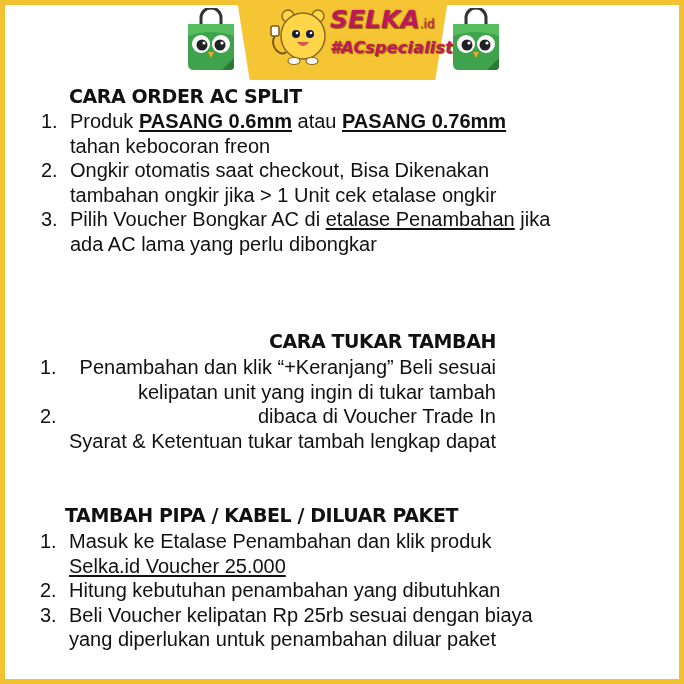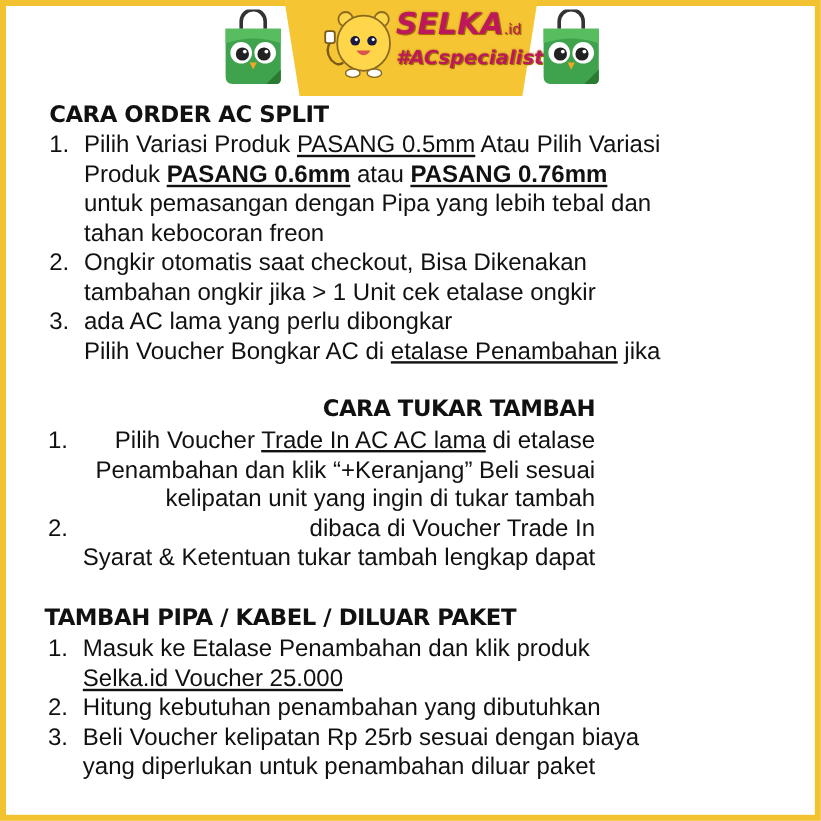--- a/index.html
+++ b/index.html
@@ -37,20 +37,21 @@
     .brand .tld { font-size: 12px; font-style: normal; font-weight: normal; }
     .brand .tag { font-size: 16px; line-height: 16px; margin-top: 2px; letter-spacing: 0.2px; }
 
     .content { position: absolute; left: 0; top: 0; width: 684px; }
     .section { position: absolute; }
     .heading {
       font-family: "DejaVu Sans", sans-serif;
       font-weight: bold; font-size: 19px;
       line-height: 24px; letter-spacing: -0.4px;
       white-space: nowrap;
+      margin-left: 28px;
     }
     .item { position: relative; }
     .num {
       position: absolute; left: 0; top: 0;
       font-size: 20px; line-height: 24.5px;
     }
     .line {
       margin-left: 29px;
       font-size: 20px; line-height: 24.5px;
       white-space: nowrap;
@@ -112,44 +113,41 @@
     <circle cx="38" cy="35" r="1.6" fill="#fff"></circle>
   <path d="M24 44 L30 44 L27 50 Z" fill="#f5a623"></path>
 </svg>
 
 <div class="content">
   <div class="section" id="sec0" style="left:41px; top:84px;">
     <div class="heading">CARA ORDER AC SPLIT</div>
     <div class="list" style="margin-top:1px;">
         <div class="item">
           <span class="num">1.</span>
-          <div class="line"><span>Pilih Variasi Produk </span><span class="u">PASANG 0.5mm</span><span> Atau Pilih Variasi</span></div>
           <div class="line"><span>Produk </span><span class="u b">PASANG 0.6mm</span><span> atau </span><span class="u b">PASANG 0.76mm</span></div>
-          <div class="line"><span>untuk pemasangan dengan Pipa yang lebih tebal dan</span></div>
           <div class="line"><span>tahan kebocoran freon</span></div>
         </div>
         <div class="item">
           <span class="num">2.</span>
           <div class="line"><span>Ongkir otomatis saat checkout, Bisa Dikenakan</span></div>
           <div class="line"><span>tambahan ongkir jika &gt; 1 Unit cek etalase ongkir</span></div>
         </div>
         <div class="item">
           <span class="num">3.</span>
+          <div class="line"><span>Pilih Voucher Bongkar AC di </span><span class="u">etalase Penambahan</span><span> jika</span></div>
           <div class="line"><span>ada AC lama yang perlu dibongkar</span></div>
-          <div class="line"><span>Pilih Voucher Bongkar AC di </span><span class="u">etalase Penambahan</span><span> jika</span></div>
         </div>
       </div>
   </div>
 
   <div class="section" id="sec1" style="left:37px; top:329px;text-align:right;">
     <div class="heading">CARA TUKAR TAMBAH</div>
     <div class="list" style="margin-top:2px; margin-left:3px;">
         <div class="item">
           <span class="num">1.</span>
-          <div class="line"><span>Pilih Voucher </span><span class="u">Trade In AC AC lama</span><span> di etalase</span></div>
           <div class="line"><span>Penambahan dan klik “+Keranjang” Beli sesuai</span></div>
           <div class="line"><span>kelipatan unit yang ingin di tukar tambah</span></div>
         </div>
         <div class="item">
           <span class="num">2.</span>
           <div class="line"><span>dibaca di Voucher Trade In</span></div>
           <div class="line"><span>Syarat &amp; Ketentuan tukar tambah lengkap dapat</span></div>
         </div>
       </div>
   </div>

